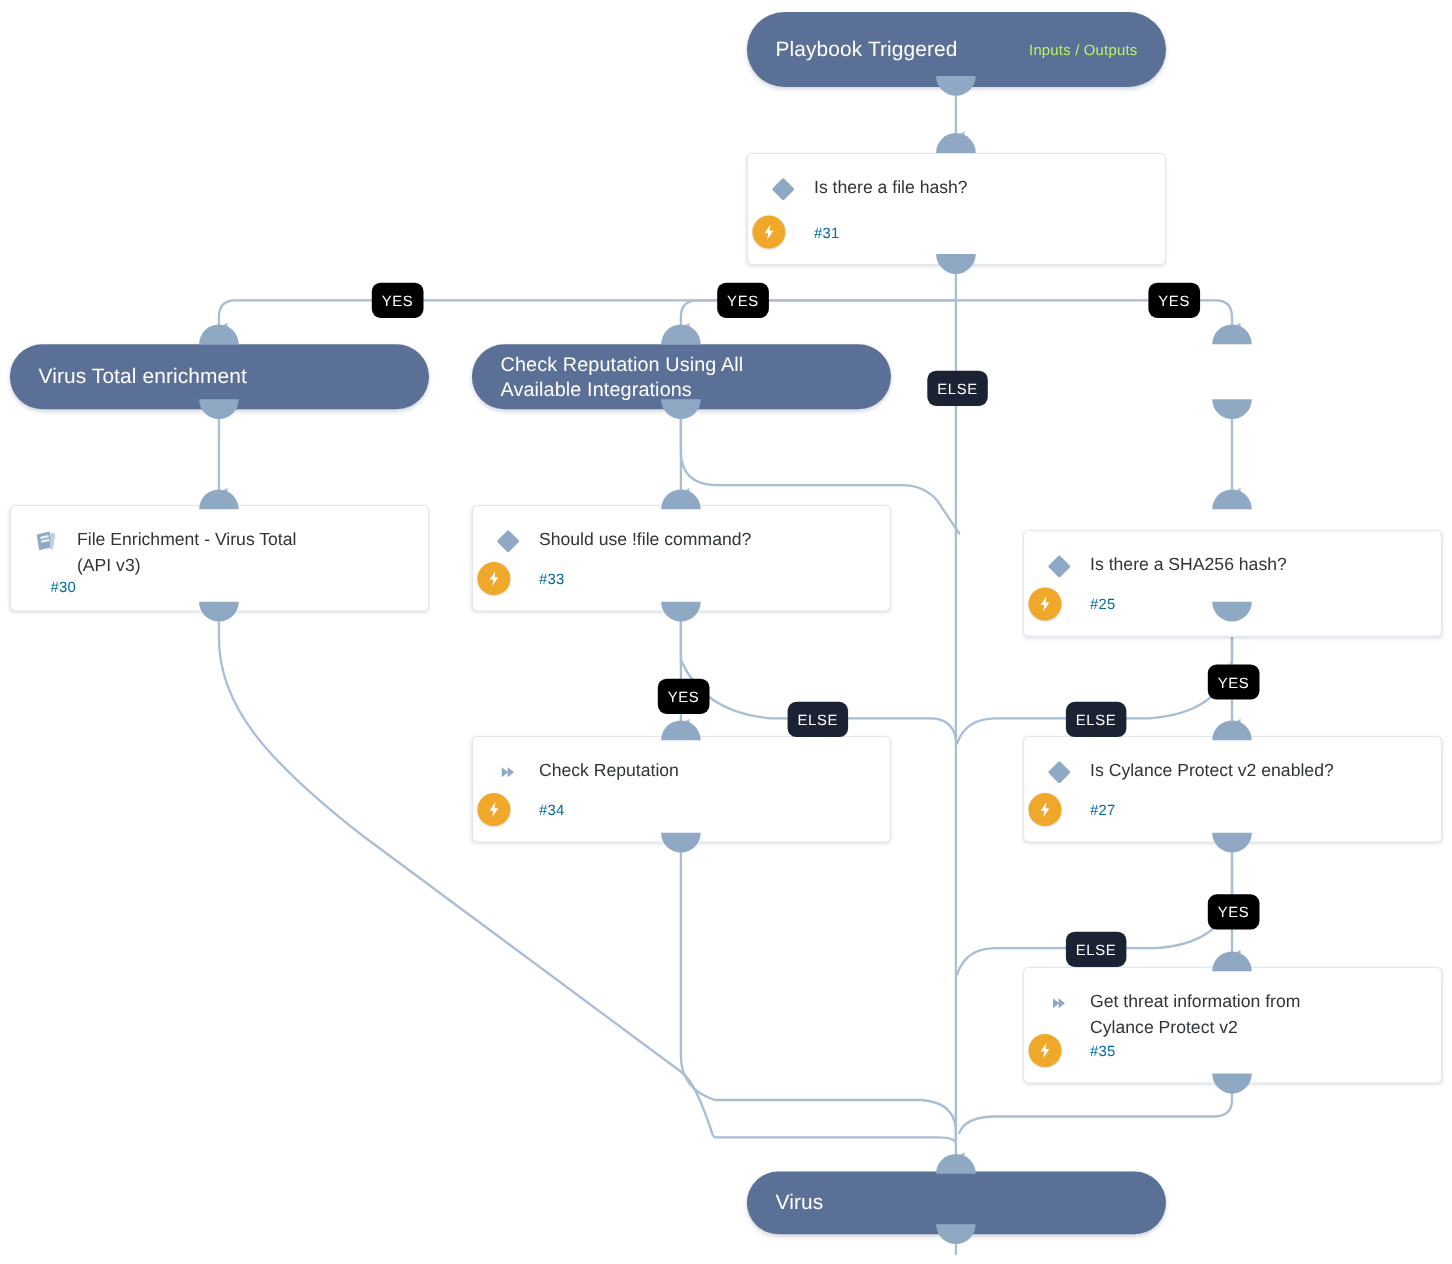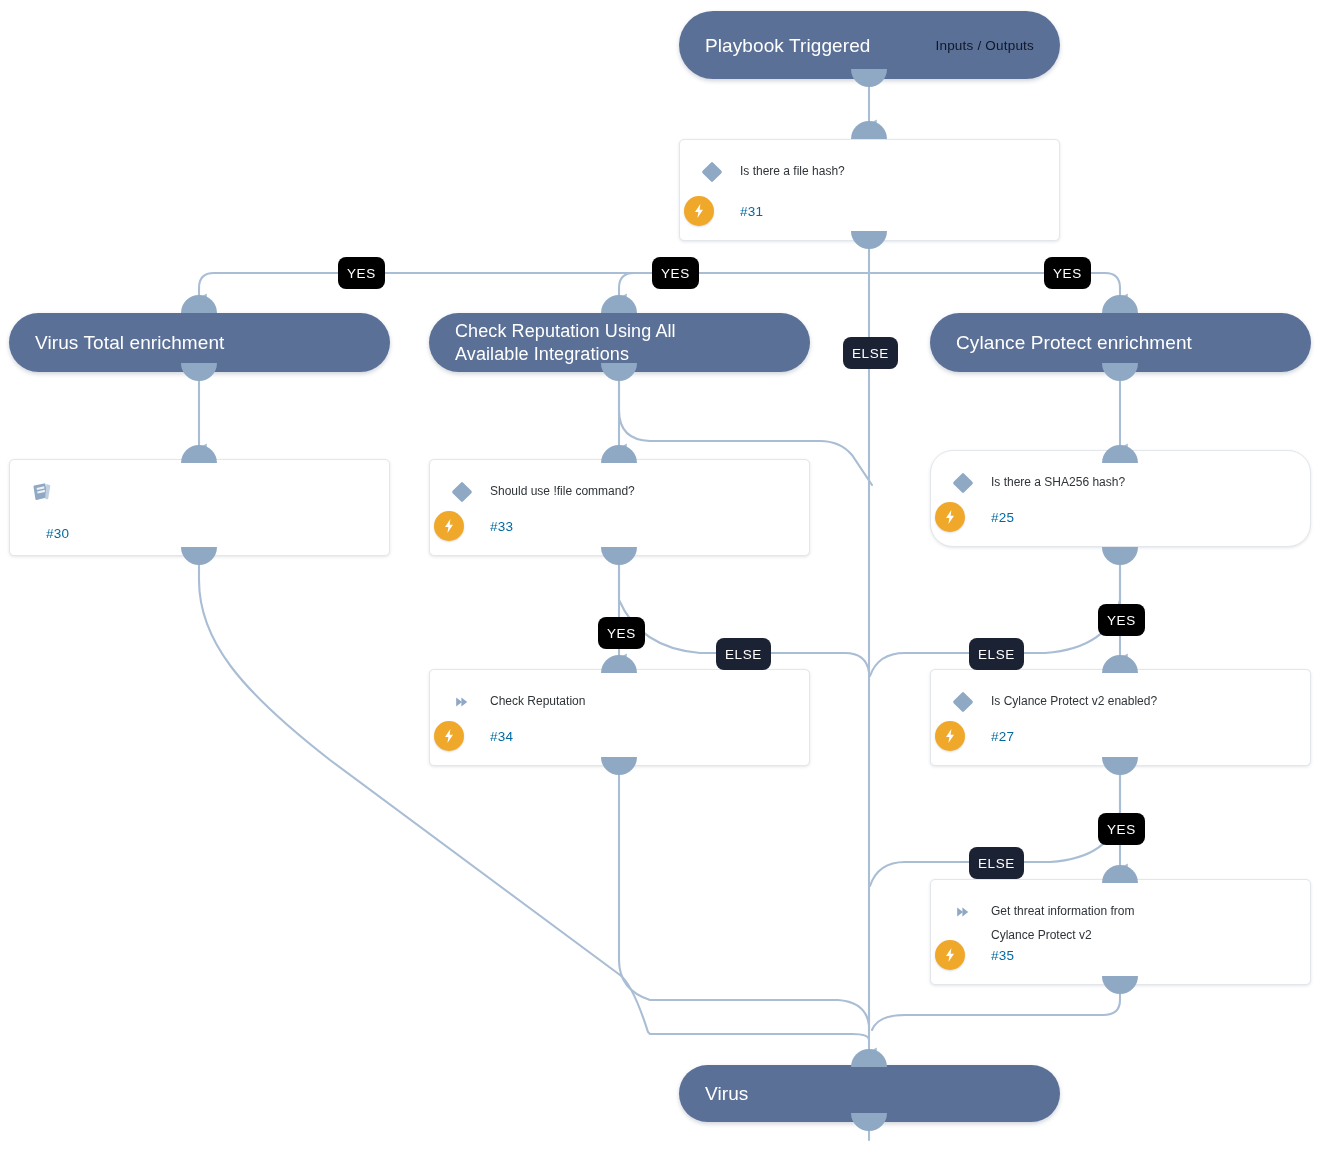--- a/index.html
+++ b/index.html
@@ -42,21 +42,21 @@
   }
   .pill .pill-title {
     color: #ffffff;
     font-size: 19px;
     line-height: 25px;
     font-weight: 400;
     letter-spacing: .1px;
     white-space: pre-line;
   }
   .pill .pill-sub {
-    color: #0f172a;
+    color: #bef264;
     font-size: 13.5px;
     margin-left: auto;
     font-weight: 400;
     letter-spacing: .2px;
   }
 
   
   .card {
     position: absolute;
     z-index: 3;
@@ -75,21 +75,21 @@
     width: 28px;
     min-width: 28px;
     height: 28px;
     margin-right: 14px;
     display: flex;
     align-items: center;
     justify-content: center;
   }
   .card-title {
     color: #2f3438;
-    font-size: 12px;
+    font-size: 16px;
     line-height: 24px;
     font-weight: 400;
     white-space: pre-line;
     padding-top: 1px;
   }
   .card-foot {
     display: flex;
     align-items: center;
     padding: 0 16px 0 18px;
     position: absolute;
@@ -256,36 +256,35 @@
   <div class="port out" style="left:181px; top:363px;"></div>
 
   <div class="port in" style="left:601px; top:295px;"></div>
   <div class="pill" style="left:429px; top:313px; width:381px; height:59px;">
     <span class="pill-title" style="font-size:18px; line-height:23px;">Check Reputation Using All
 Available Integrations</span>
   </div>
   <div class="port out" style="left:601px; top:363px;"></div>
 
   <div class="port in" style="left:1102px; top:295px;"></div>
-  <div class="pill" style="left:930px; top:313px; width:381px; height:59px;">
-    <span class="pill-title">Cylance Protect enrichment</span>
-  </div>
   <div class="port out" style="left:1102px; top:363px;"></div>
 
   <div class="port in" style="left:181px; top:445px;"></div>
   <div class="card" style="left:9px; top:459px; width:381px; height:97px;">
     <div class="card-head">
       <span class="card-icon">
         <svg width="24" height="24" viewBox="0 0 24 24">
           <path d="M4.2 5.6 14.2 3.4a1 1 0 0 1 1.2.8l2 12.2a1 1 0 0 1-.7 1.1L6.6 19.9a1 1 0 0 1-1.2-.8L3.5 6.8a1 1 0 0 1 .7-1.2z" fill="#8fa8c4"></path>
           <path d="M6.6 7.9l7.5-1.6.35 2.1-7.5 1.6z" fill="#ffffff" opacity=".85"></path>
           <path d="M7.2 11.4l7.5-1.6.35 2.1-7.5 1.6z" fill="#ffffff" opacity=".85"></path>
           <path d="M16.3 4.1 19.6 5a1 1 0 0 1 .7 1.2l-2.1 12.3a1 1 0 0 1-1.2.8l-1.9-.5z" fill="#c0d0e2"></path>
         </svg>
       </span>
+      <span class="card-title">File Enrichment - Virus Total
+(API v3)</span>
     </div>
     <div class="card-foot">
       <span class="card-id nobolt">#30</span>
     </div>
   </div>
   <div class="port out" style="left:181px; top:547px;"></div>
 
   <div class="port in" style="left:601px; top:445px;"></div>
   <div class="card" style="left:429px; top:459px; width:381px; height:97px;">
     <div class="card-head">
@@ -301,21 +300,21 @@
         <svg width="16" height="16" viewBox="0 0 16 16">
             <path d="M9.4 1 4 9h3.4l-1 6 5.6-8.3H8.6z" fill="#ffffff"></path>
           </svg>
       </span>
       <span class="card-id">#33</span>
     </div>
   </div>
   <div class="port out" style="left:601px; top:547px;"></div>
 
   <div class="port in" style="left:1102px; top:445px;"></div>
-  <div class="card" style="left:930px; top:450px; width:381px; height:97px;border-radius:23px;">
+  <div class="card" style="left:930px; top:482px; width:381px; height:97px;">
     <div class="card-head">
       <span class="card-icon">
         <svg width="24" height="24" viewBox="0 0 24 24">
             <rect x="4.6" y="4.6" width="14.8" height="14.8" rx="1.6" transform="rotate(45 12 12)" fill="#8fa8c4"></rect>
           </svg>
       </span>
       <span class="card-title">Is there a SHA256 hash?</span>
     </div>
     <div class="card-foot">
       <span class="bolt">

